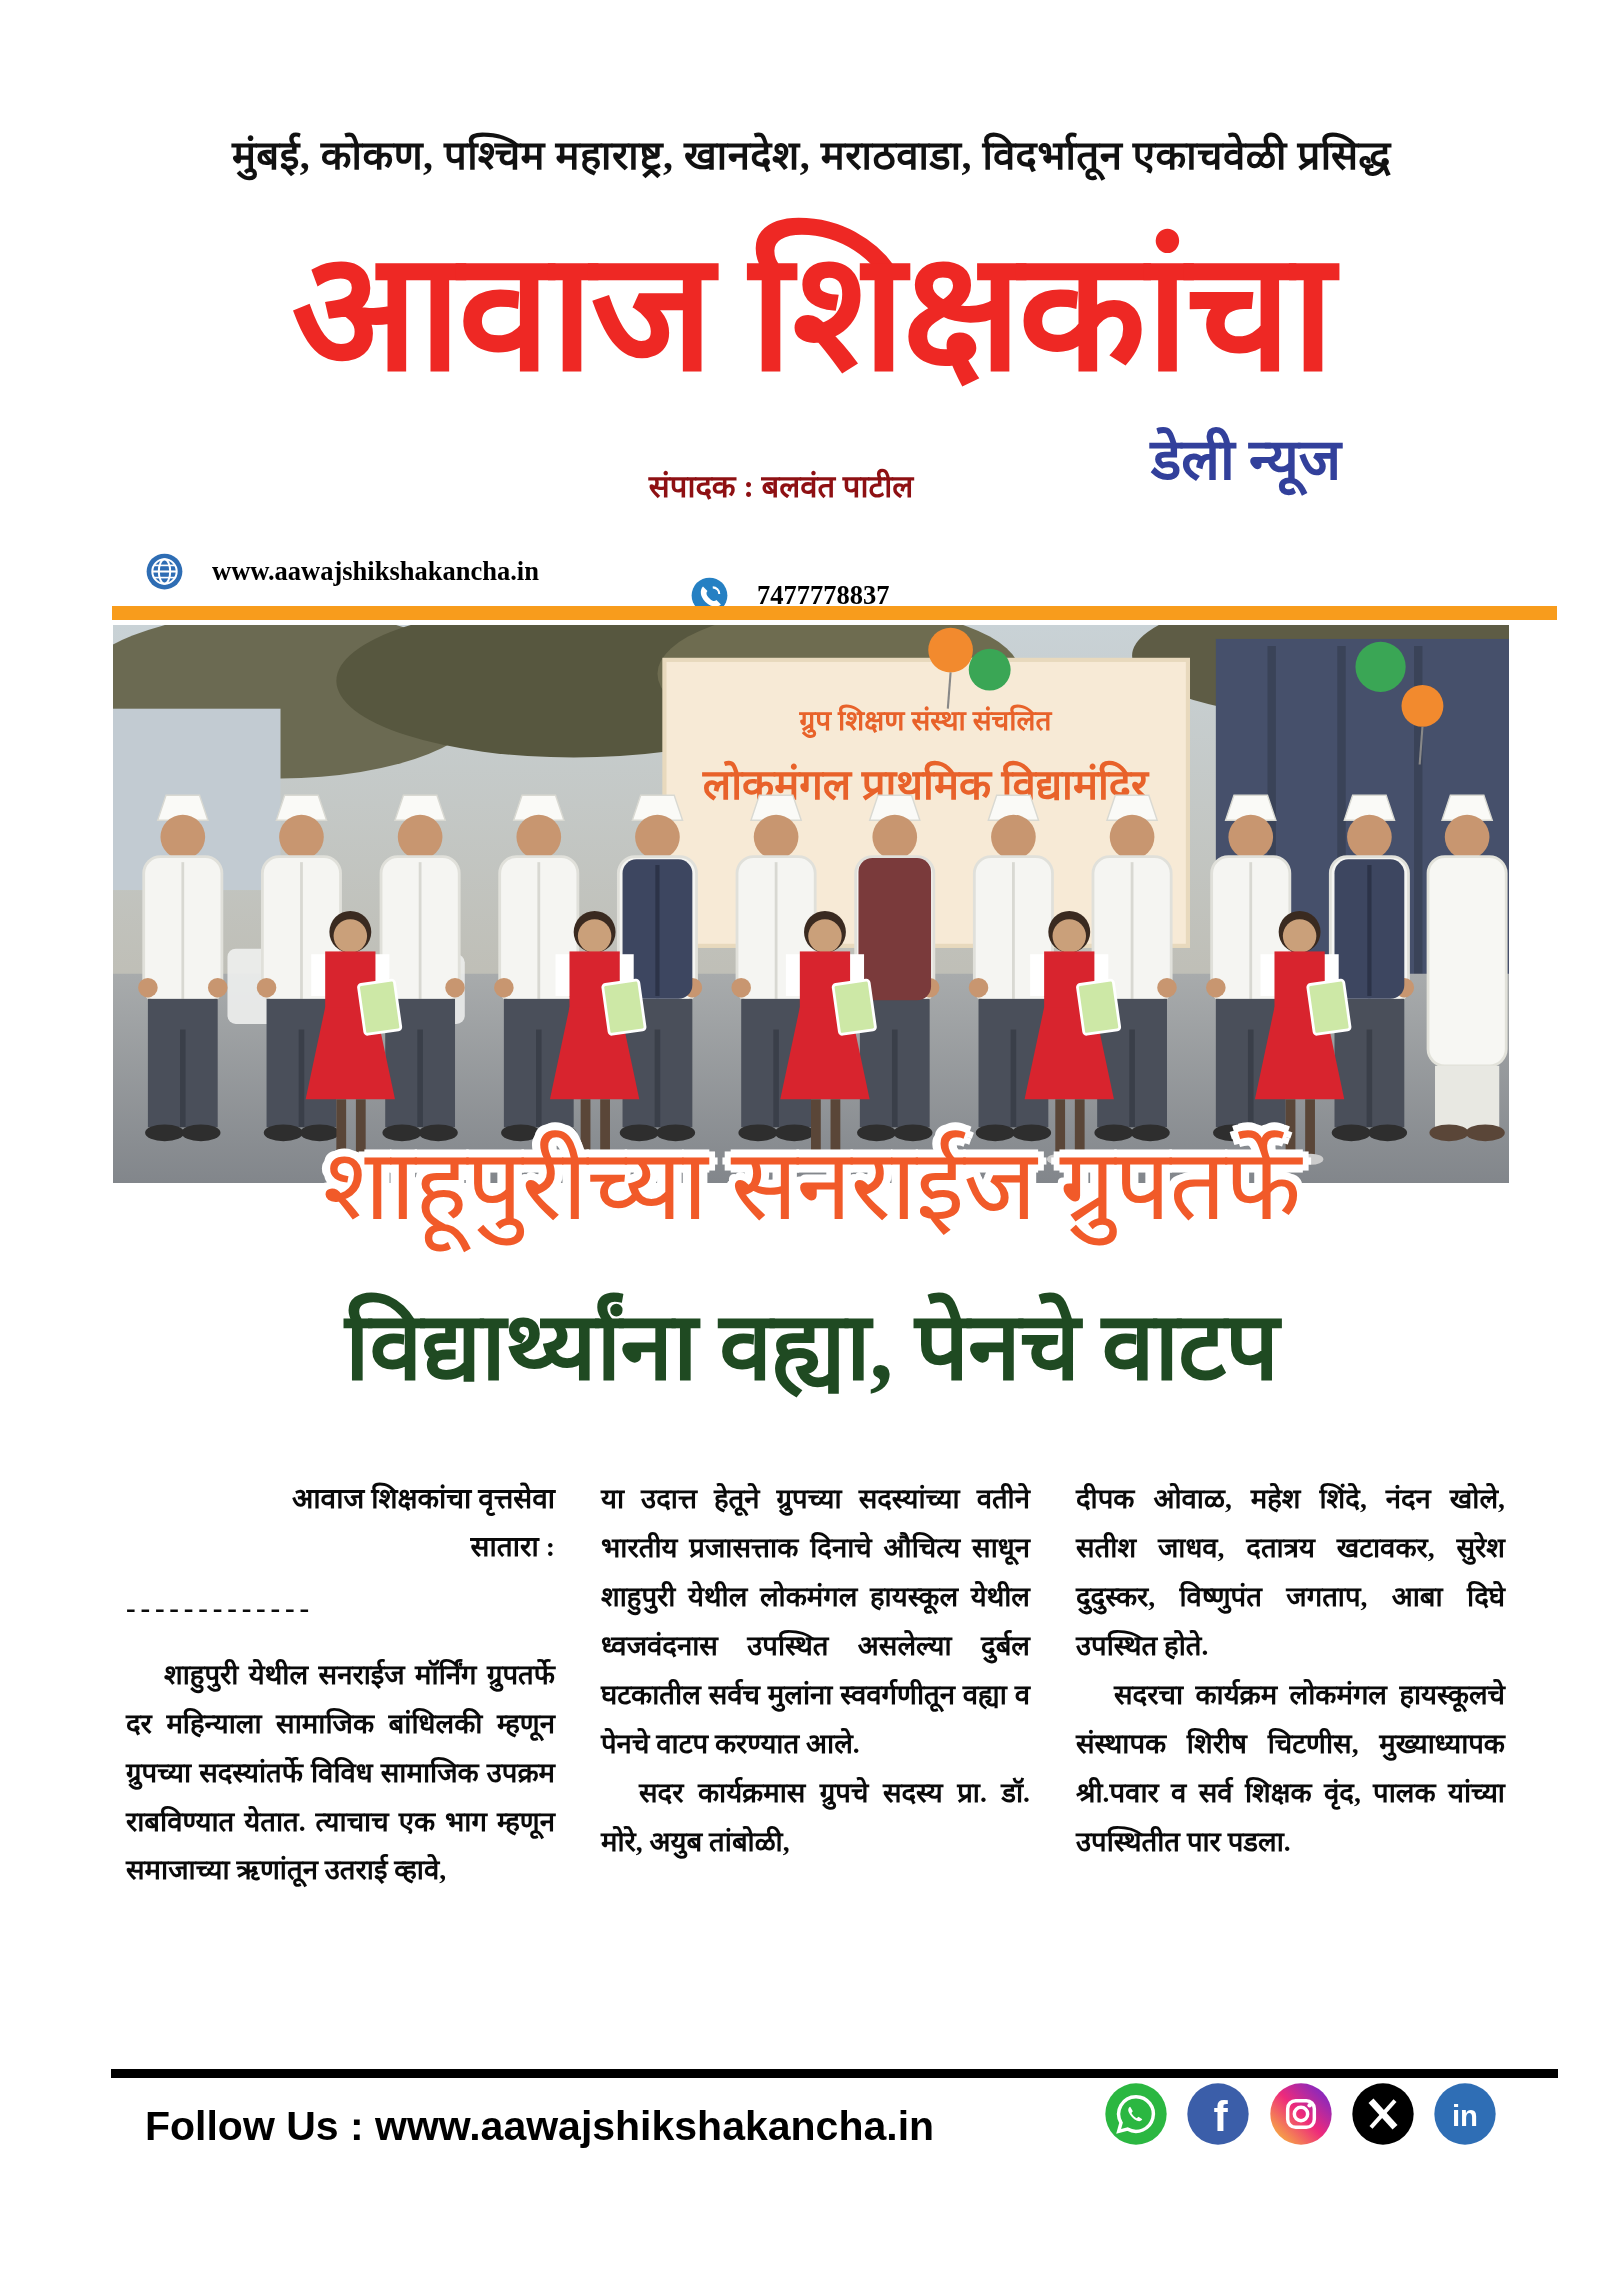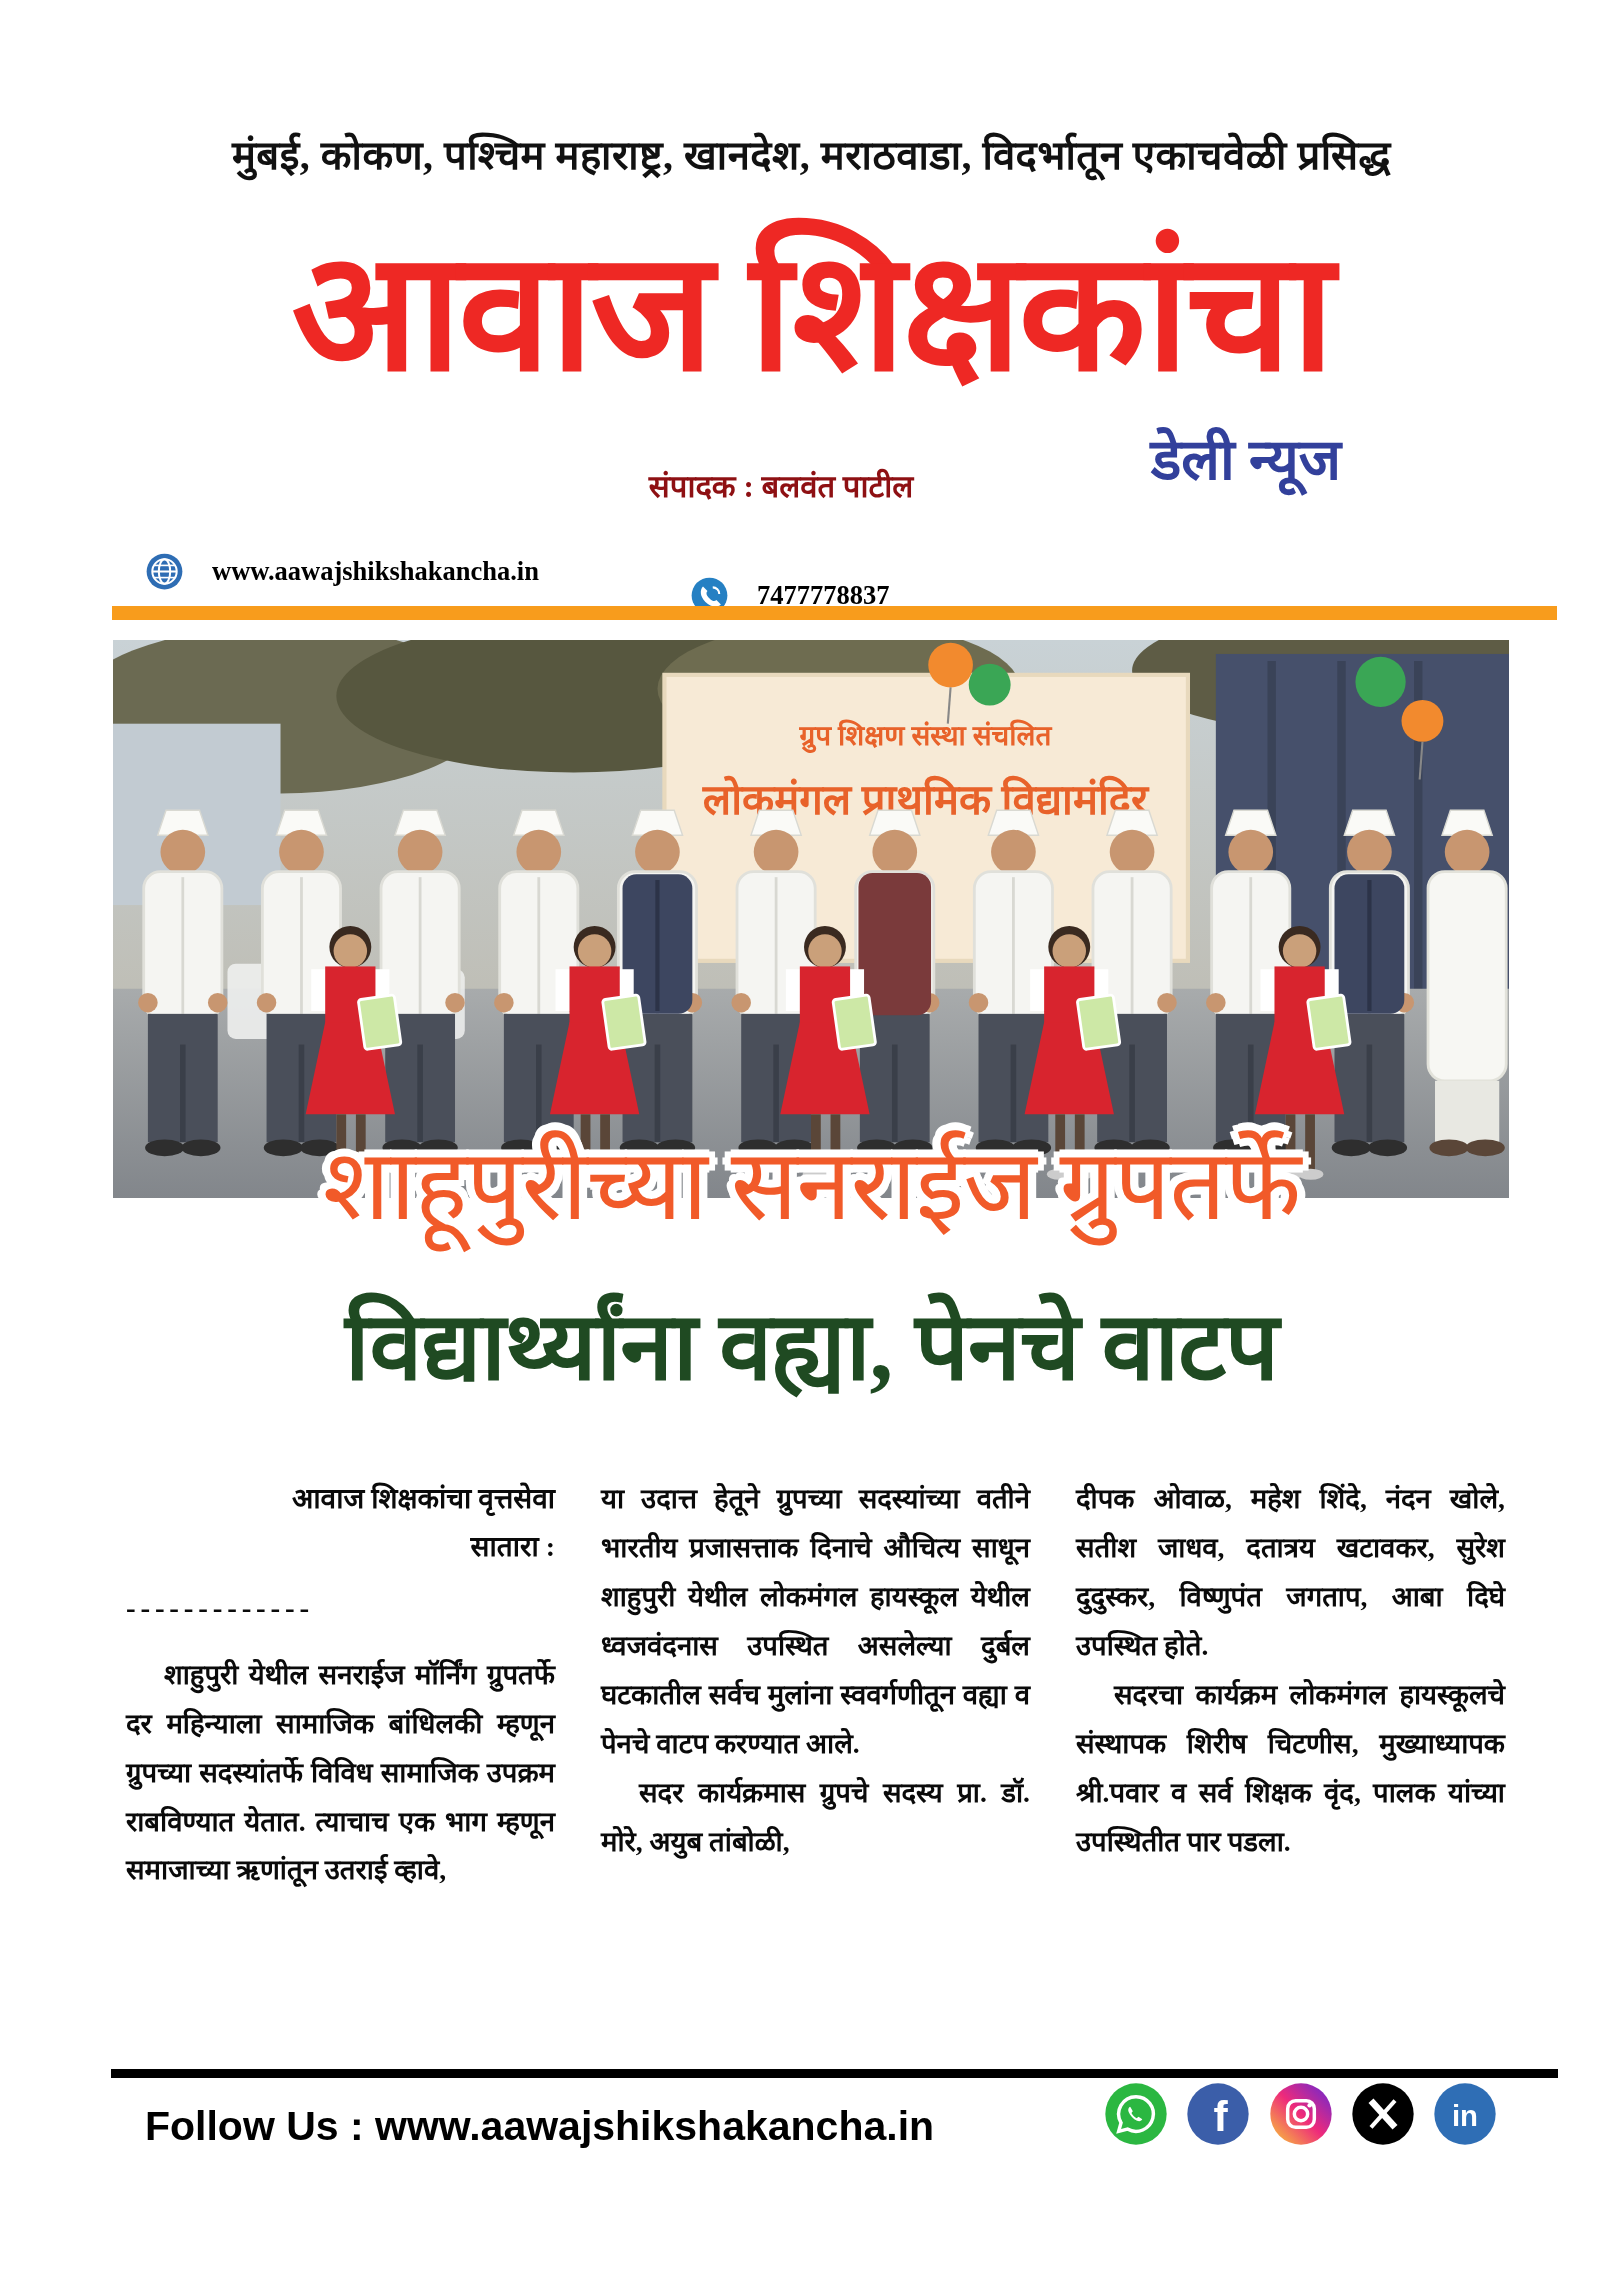--- a/index.html
+++ b/index.html
@@ -18,21 +18,21 @@
 
   
   .contact-item{position:absolute;top:551px;height:41px;display:flex;align-items:center;gap:28px;
                 font-size:26.5px;font-weight:600;color:#000;white-space:nowrap;}
   .contact-item svg{width:39px;height:39px;flex:0 0 auto;}
   .ci-web{left:145px;} .ci-phone{left:690px;margin-top:24px;} .ci-mail{left:909px;}
 
   .orange-bar{position:absolute;top:606px;left:112px;width:1445px;height:13.5px;background:#f89c1c;}
 
   
-  .photo{position:absolute;top:640px;left:113px;width:1396px;height:558px;z-index:1;}
+  .photo{position:absolute;top:625px;left:113px;width:1396px;height:558px;z-index:1;}
   .photo svg{width:100%;height:100%;display:block;}
 
   
   .headline1{position:absolute;top:1117px;left:0;width:100%;text-align:center;z-index:3;
              font-size:99px;font-weight:400;color:#f15a29;line-height:1.4;letter-spacing:-1px;
              text-shadow:-5.8px -5.8px 0 #fff,5.8px -5.8px 0 #fff,-5.8px 5.8px 0 #fff,5.8px 5.8px 0 #fff,
                          -8.2px 0 0 #fff,8.2px 0 0 #fff,0 -8.2px 0 #fff,0 8.2px 0 #fff;}
   .headline2{position:absolute;top:1279px;left:0;width:100%;text-align:center;z-index:3;
              font-size:95px;font-weight:700;color:#1f4a22;line-height:1.45;letter-spacing:-1px;}
 

